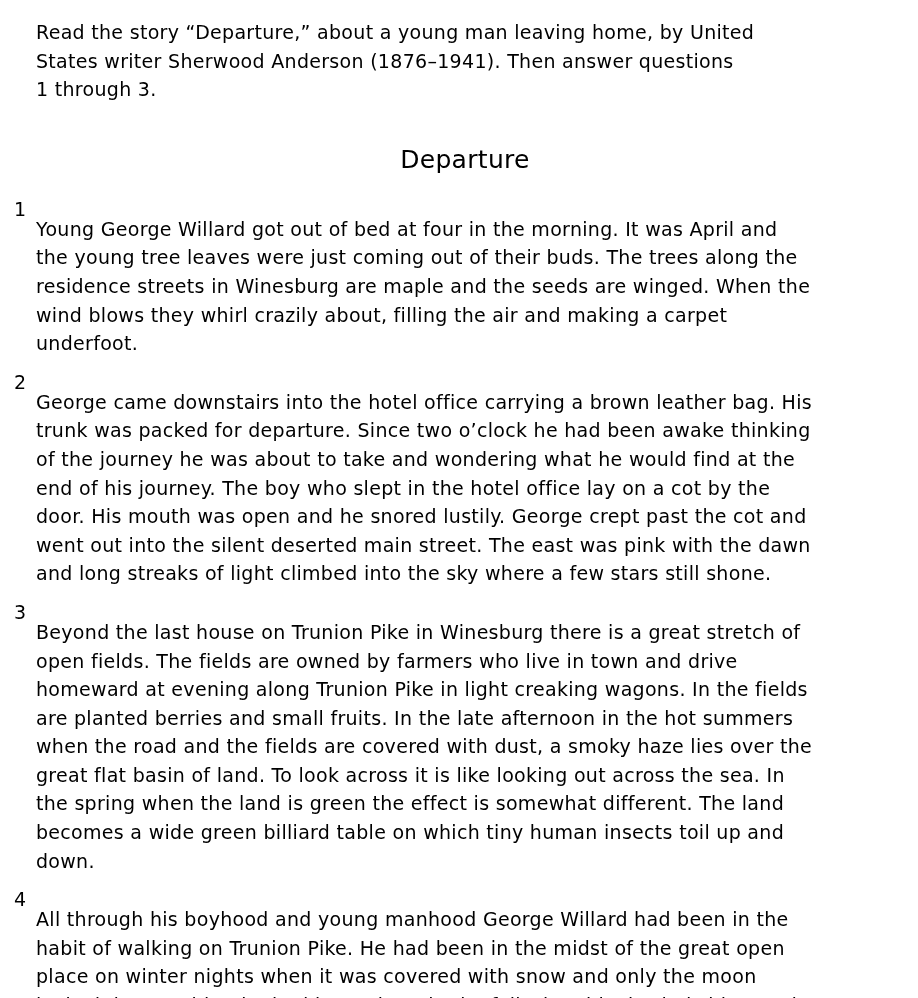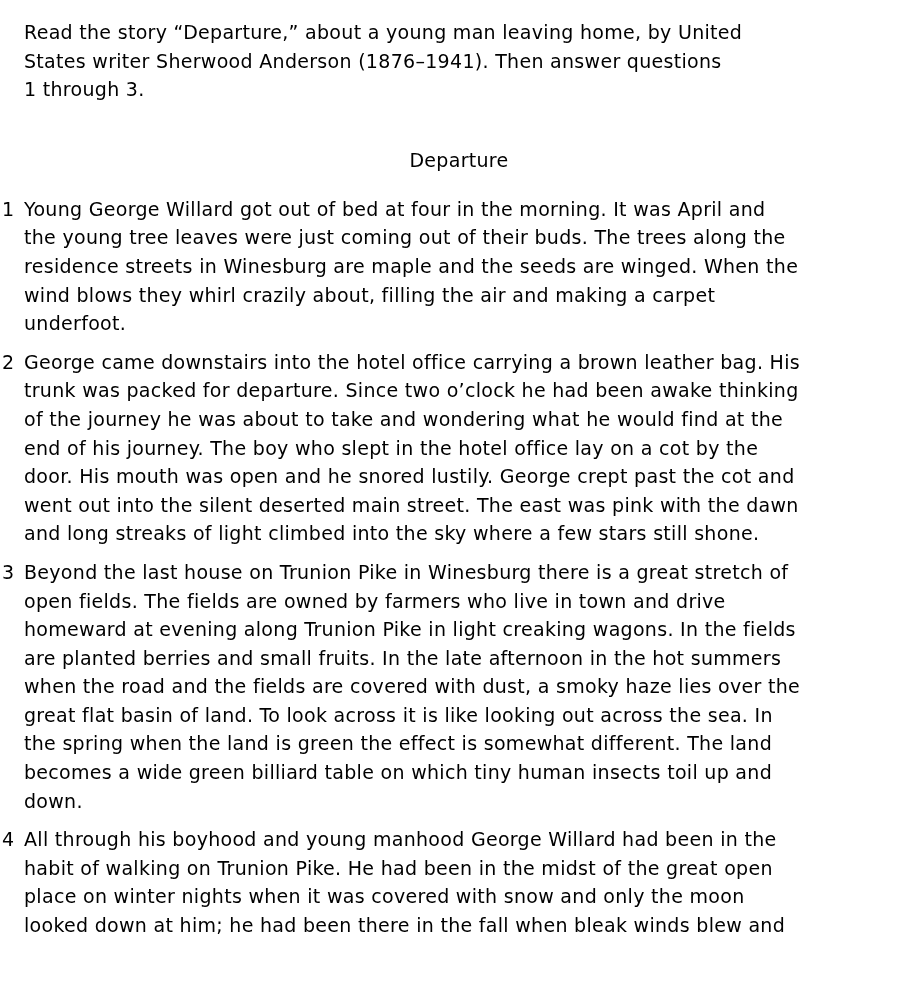--- a/index.html
+++ b/index.html
@@ -14,28 +14,28 @@
     color: #000000;
     font-family: "DejaVu Sans", "Liberation Sans", sans-serif;
     font-size: 19px;
     line-height: 28.6px;
     letter-spacing: 0.3px;
   }
   .page {
     box-sizing: border-box;
     width: 100%;
     height: 100%;
-    padding: 18px 24px 0 2px;
+    padding: 18px 24px 0 14px;
   }
   .intro {
     margin: 0 0 0 22px;
     white-space: pre-line;
   }
   .title {
-    font-size: 19px;
+    font-size: 25px;
     line-height: 30px;
     font-weight: 400;
     text-align: center;
     margin: 41px 0 0 22px;
   }
   .byline {
     text-align: center;
     margin: 20px 0 0 22px;
   }
   .byline .by {
@@ -49,20 +49,21 @@
     display: flex;
     margin-bottom: 10px;
   }
   .para-num {
     flex: 0 0 22px;
     width: 22px;
   }
   .para-text {
     flex: 1;
     white-space: pre-line;
+    margin-top: 20px;
   }
 </style>
 </head>
 <body>
 
 <div class="page">
 
   <p class="intro">Read the story “Departure,” about a young man leaving home, by United
 States writer Sherwood Anderson (1876–1941). Then answer questions
 1 through 3.</p>

